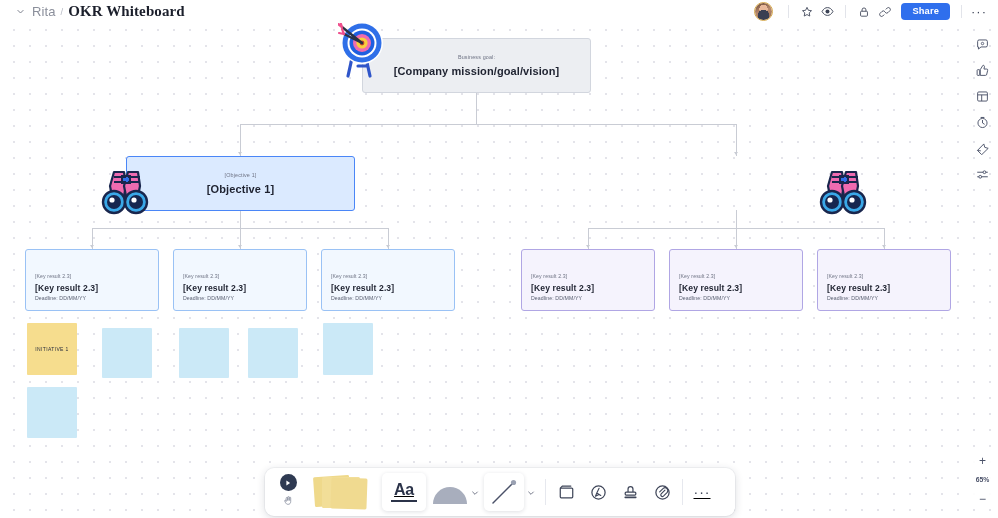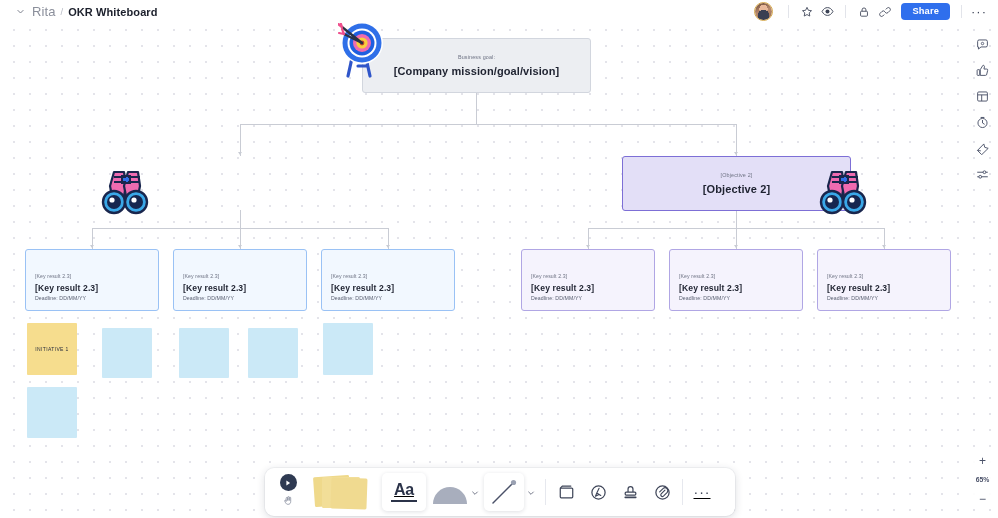--- a/index.html
+++ b/index.html
@@ -25,21 +25,21 @@
     position: absolute; left: 0; top: 0; width: 998px; height: 23px;
     display: flex; align-items: center;
     background: rgba(255,255,255,0.97);
     z-index: 40;
     padding: 0 9px 0 14px;
   }
   .crumb-chev { width: 13px; height: 13px; display:flex; align-items:center; justify-content:center; color:#7b7f8c; margin-right:5px; }
   .crumb-chev svg { display:block; }
   .crumb-owner { font-size: 13px; color: #8b8f9b; letter-spacing: .1px; }
   .crumb-sep { font-size: 9.5px; color: #b9bcc6; margin: 0 5px; }
-  .crumb-title { font-size: 11px; font-weight: 700; color: #1b1f2b; letter-spacing: .1px; }
+  .crumb-title { font-size: 15px; font-weight: 700; color: #1b1f2b; letter-spacing: .1px; font-family: Liberation Serif, serif; }
 
   .topbar-right { margin-left:auto; display:flex; align-items:center; gap:0px; }
   .avatar {
     width: 19px; height: 19px; border-radius: 50%;
     border: 1.6px solid #d6a94e;
     background:
       radial-gradient(circle at 50% 74%, #3a3f52 0 38%, transparent 39%),
       radial-gradient(circle at 50% 36%, #e8b89a 0 30%, transparent 31%),
       linear-gradient(160deg,#6b4a3a 0%, #b98a6d 48%, #8d6450 100%);
     background-clip: padding-box;
@@ -182,43 +182,43 @@
       <circle cx="24" cy="25" r="12.5" fill="#1f5fe0"></circle>
       <circle cx="24" cy="25" r="9" fill="#ef6bb0"></circle>
       <circle cx="24" cy="25" r="5.6" fill="#f7cf3e"></circle>
       <circle cx="24" cy="25" r="2.4" fill="#c9472f"></circle>
       <path d="M24 25 L4 9" stroke="#2a3142" stroke-width="2.4" stroke-linecap="round"></path>
       <path d="M24 25 L6 16" stroke="#2a3142" stroke-width="2.2" stroke-linecap="round"></path>
       <path d="M4 9 L0 6 M4 9 L2 3 M6 16 L1 15 M6 16 L4 11" stroke="#ef4e8c" stroke-width="2.2" stroke-linecap="round"></path>
     </svg>
   </div>
 
+  <div class="node" style="left:126px; top:156px; width:229px; height:55px;">
+    <div class="card obj1-card">
+      <div class="eyebrow">[Objective 1]</div>
+      <div class="headline">[Objective 1]</div>
+    </div>
+  </div>
   <div class="ill" style="left:98px; top:168px; width:54px; height:48px;">
     <svg width="54" height="48" viewBox="0 0 54 48">
       <g>
         <path d="M16 4 h10 l2 14 -2 10 h-12 l-2 -10 z" fill="#ef6bb0" stroke="#19264d" stroke-width="2.2" stroke-linejoin="round"></path>
         <path d="M30 4 h10 l2 14 -2 10 h-12 l-2 -10 z" fill="#ef6bb0" stroke="#19264d" stroke-width="2.2" stroke-linejoin="round"></path>
         <path d="M24 8 h8 v7 h-8 z" fill="#2f6fe8" stroke="#19264d" stroke-width="2"></path>
         <path d="M16 9 h12 M16 14 h12 M30 9 h12 M30 14 h12" stroke="#19264d" stroke-width="1.8"></path>
         <circle cx="16" cy="34" r="11" fill="#3aa8e8" stroke="#19264d" stroke-width="2.4"></circle>
         <circle cx="38" cy="34" r="11" fill="#3aa8e8" stroke="#19264d" stroke-width="2.4"></circle>
         <circle cx="16" cy="34" r="7" fill="#16264f"></circle>
         <circle cx="38" cy="34" r="7" fill="#16264f"></circle>
         <circle cx="14" cy="32" r="2.6" fill="#ffffff"></circle>
         <circle cx="36" cy="32" r="2.6" fill="#ffffff"></circle>
       </g>
     </svg>
   </div>
 
-  <div class="node" style="left:622px; top:156px; width:229px; height:55px;">
-    <div class="card obj2-card">
-      <div class="eyebrow">[Objective 2]</div>
-      <div class="headline">[Objective 2]</div>
-    </div>
-  </div>
   <div class="ill" style="left:816px; top:168px; width:54px; height:48px;">
     <svg width="54" height="48" viewBox="0 0 54 48">
       <g>
         <path d="M16 4 h10 l2 14 -2 10 h-12 l-2 -10 z" fill="#ef6bb0" stroke="#19264d" stroke-width="2.2" stroke-linejoin="round"></path>
         <path d="M30 4 h10 l2 14 -2 10 h-12 l-2 -10 z" fill="#ef6bb0" stroke="#19264d" stroke-width="2.2" stroke-linejoin="round"></path>
         <path d="M24 8 h8 v7 h-8 z" fill="#2f6fe8" stroke="#19264d" stroke-width="2"></path>
         <path d="M16 9 h12 M16 14 h12 M30 9 h12 M30 14 h12" stroke="#19264d" stroke-width="1.8"></path>
         <circle cx="16" cy="34" r="11" fill="#3aa8e8" stroke="#19264d" stroke-width="2.4"></circle>
         <circle cx="38" cy="34" r="11" fill="#3aa8e8" stroke="#19264d" stroke-width="2.4"></circle>
         <circle cx="16" cy="34" r="7" fill="#16264f"></circle>

